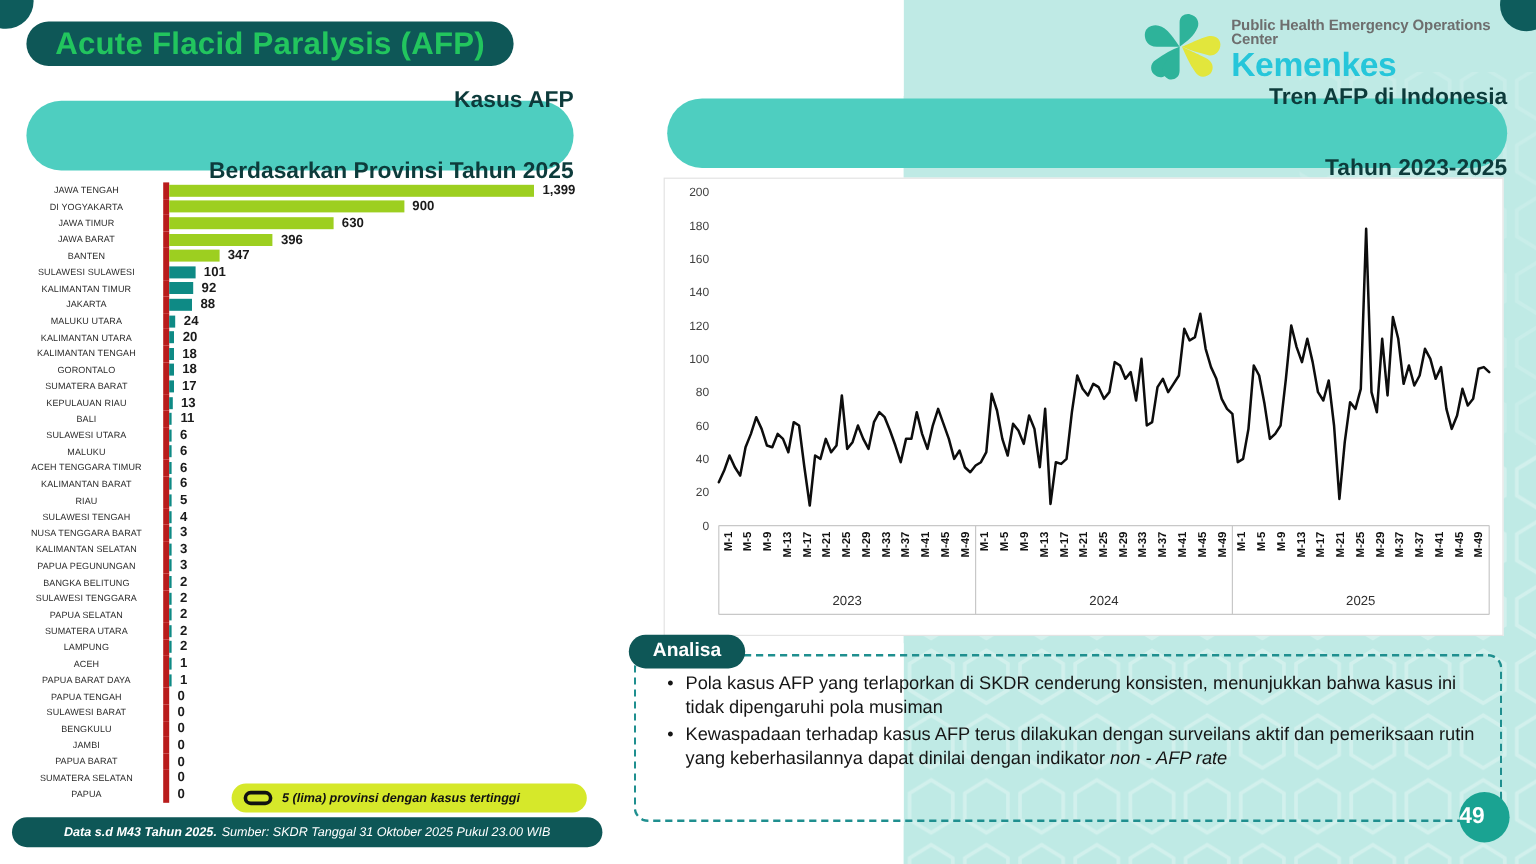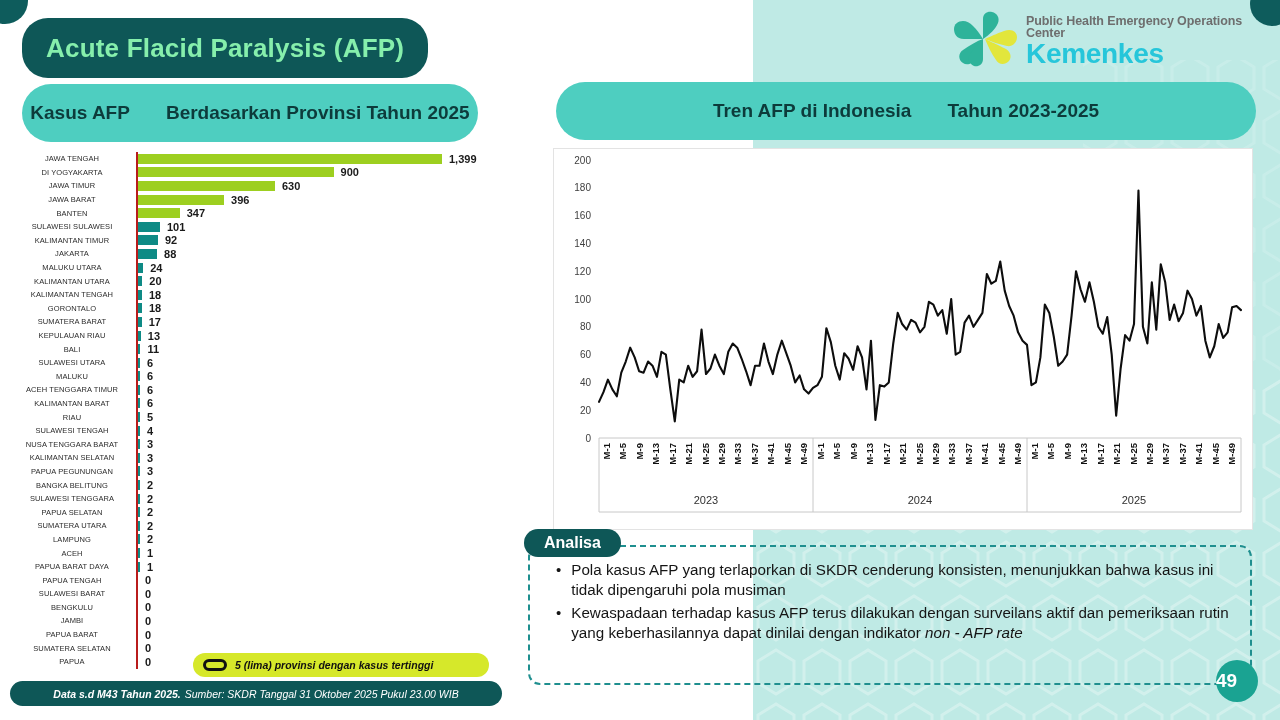--- a/index.html
+++ b/index.html
@@ -50,39 +50,39 @@
   #logo-white-gap {
     position: absolute;
     left: 0px; top: 0px; width: 753px; height: 80px;
     background: #ffffff;
   }
 
   
   #title-pill {
     position: absolute;
     left: 22px; top: 18px;
-    height: 60px;
+    height: 37px;
     padding: 0 24px;
     background: #0e5757;
     border-radius: 26px;
     display: flex; align-items: center;
-    color: #86efac;
+    color: #22c55e;
     font-size: 26px;
     font-weight: bold;
     letter-spacing: .2px;
     z-index: 6;
   }
 
   
   .head-pill {
     position: absolute;
     background: #4ecec0;
     border-radius: 30px;
-    display: flex; flex-direction: row;
-    align-items: center; justify-content: center;
+    display: flex; flex-direction: column;
+    align-items: flex-end; justify-content: center;
     color: #0d3b3b;
     font-weight: bold;
     line-height: 1.22;
     text-align: center;
     z-index: 5;
     gap: 36px;
   }
   #left-head { left: 22px; top: 84px; width: 456px; height: 58px; font-size: 19px; }
   #right-head { left: 556px; top: 82px; width: 700px; height: 58px; font-size: 19px; }
 
@@ -123,21 +123,21 @@
     color: #2b2b2b;
     letter-spacing: .1px;
     white-space: nowrap;
     overflow: hidden;
   }
   .bar-track {
     position: relative;
     flex: 1 1 auto;
     height: 100%;
     display: flex; align-items: center;
-    border-left: 2px solid #b91c1c;
+    border-left: 5px solid #b91c1c;
     padding-left: 0px;
   }
   .bar-fill {
     height: 10px;
     background: #9dcf20;
   }
   .bar-fill.teal { background: #0e8a85; }
   .bar-value {
     font-size: 11px; font-weight: bold; color: #1a1a1a;
     margin-left: 7px; white-space: nowrap;

